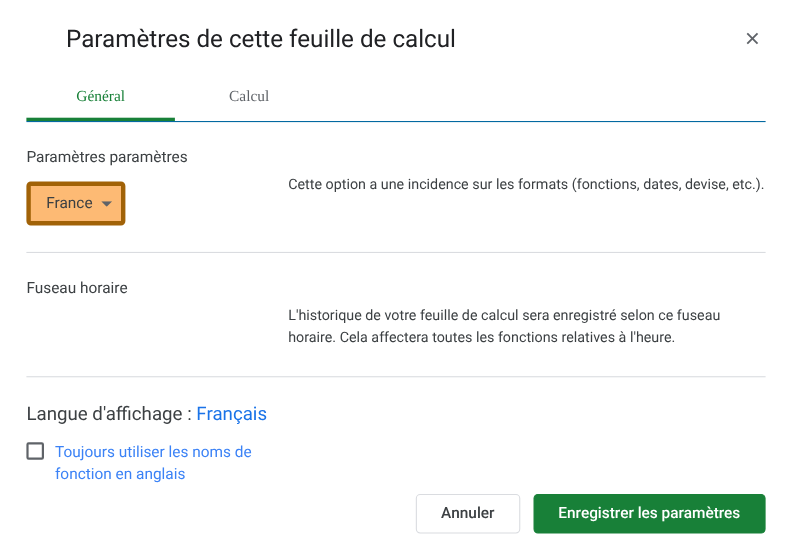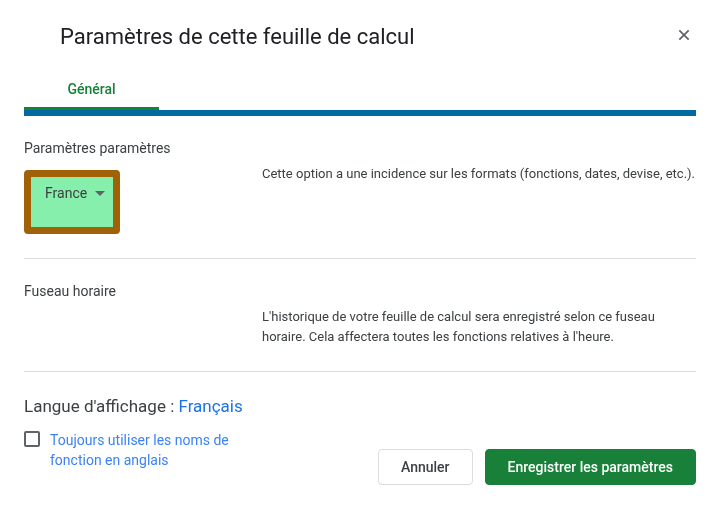--- a/index.html
+++ b/index.html
@@ -40,22 +40,23 @@
       color: #5f6368;
       border: none;
       background: none;
     }
     .close-btn svg {
       width: 16px;
       height: 16px;
     }
     .tabs {
       display: flex;
-      border-bottom: 6px solid #0369a1;
+      border-bottom: 1px solid #0369a1;
       margin-bottom: 0;
+      font-family: Liberation Serif, serif;
     }
     .tab {
       padding: 12px 24px 10px 24px;
       font-size: 14px;
       color: #5f6368;
       cursor: pointer;
       border-bottom: 3px solid transparent;
       font-weight: 500;
       min-width: 135px;
       text-align: center;
@@ -85,27 +86,27 @@
       padding-top: 24px;
     }
     .section-label {
       font-size: 14px;
       color: #3c4043;
       margin-bottom: 14px;
     }
     .dropdown {
       display: inline-flex;
       align-items: center;
-      border: 7px solid #a16207;
+      border: 4px solid #a16207;
       border-radius: 4px;
-      padding: 8px 8px 26px 14px;
-      font-size: 14px;
-      color: #3c4043;
-      cursor: pointer;
-      background: #86efac;
+      padding: 8px 8px 8px 14px;
+      font-size: 14px;
+      color: #3c4043;
+      cursor: pointer;
+      background: #fdba74;
       gap: 8px;
     }
     .dropdown-arrow {
       display: inline-flex;
       color: #5f6368;
     }
     .dropdown-arrow svg {
       width: 10px;
       height: 5px;
     }
@@ -173,20 +174,21 @@
         <svg viewBox="0 0 24 24" fill="none" stroke="currentColor" stroke-width="2.5">
           <line x1="5" y1="5" x2="19" y2="19"></line>
           <line x1="19" y1="5" x2="5" y2="19"></line>
         </svg>
       </span>
     </button>
   </div>
 
   <div class="tabs">
     <div class="tab active">Général</div>
+    <div class="tab">Calcul</div>
   </div>
 
   <div class="content">
     <div class="section">
       <div class="section-left">
         <div class="section-label">Paramètres paramètres</div>
         <div class="dropdown">
           <span>France</span>
           <span class="dropdown-arrow">
             <svg viewBox="0 0 10 5" fill="currentColor">

